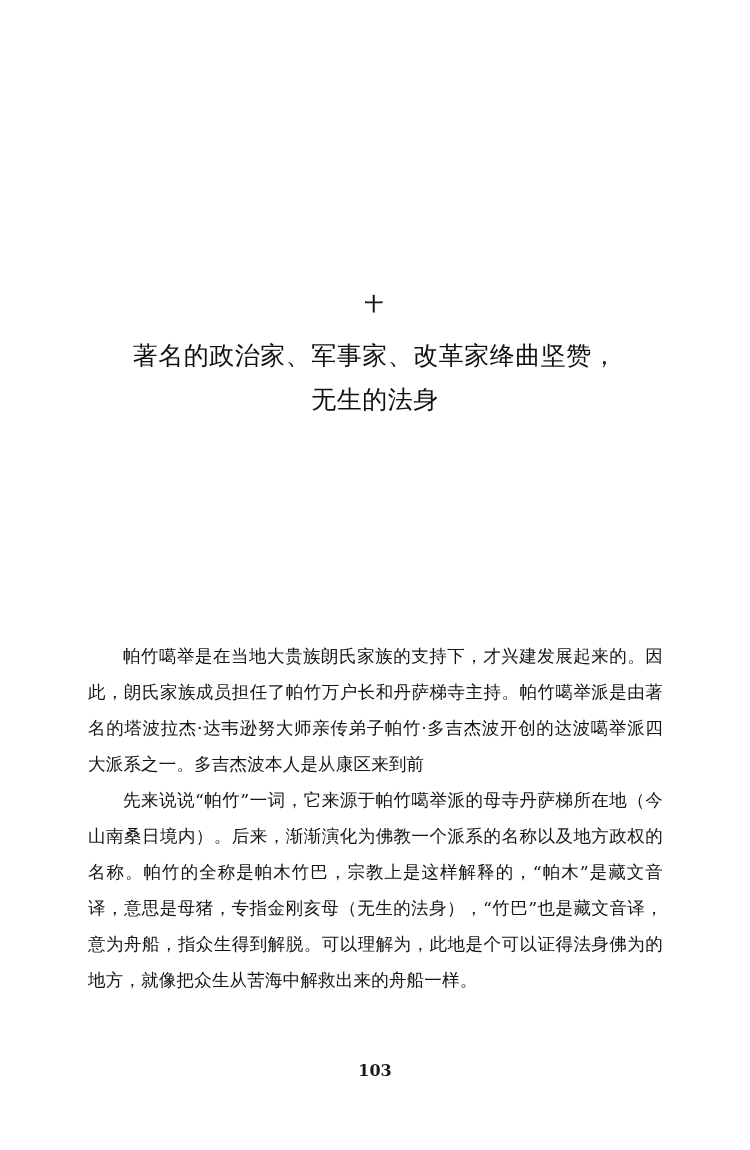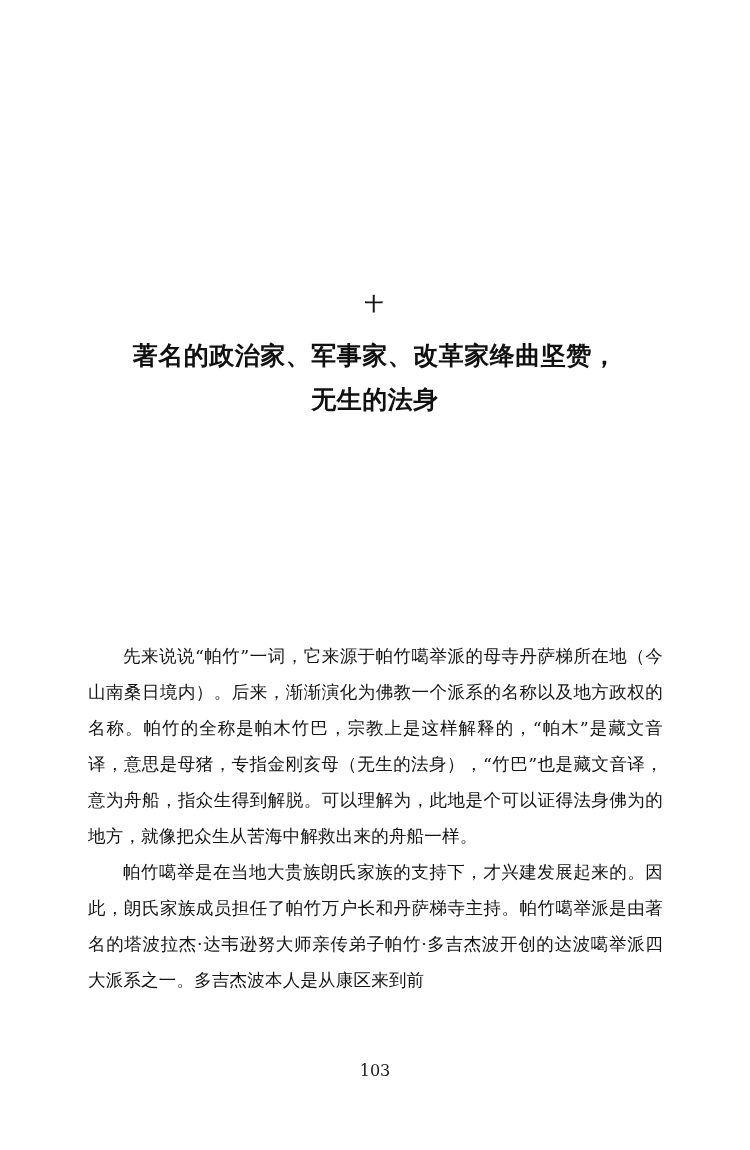--- a/index.html
+++ b/index.html
@@ -34,21 +34,21 @@
     color: #1a1a1a;
     font-family: "DejaVu Serif", "Liberation Serif", serif;
   }
   .chapter-title {
     position: absolute;
     top: 334px;
     left: 85px;
     width: 580px;
     text-align: center;
     font-size: 25px;
-    font-weight: bold;
+    font-weight: normal;
     line-height: 1.75;
     color: #101010;
     letter-spacing: 0.5px;
     font-family: "DejaVu Serif", "Liberation Serif", serif;
   }
   .body-text {
     position: absolute;
     top: 638px;
     left: 88px;
     width: 575px;
@@ -66,37 +66,37 @@
   .para + .para {
     margin-top: 0;
   }
   .page-number {
     position: absolute;
     bottom: 70px;
     left: 0;
     width: 750px;
     text-align: center;
     font-size: 16px;
-    font-weight: normal;
+    font-weight: bold;
     color: #1a1a1a;
     font-family: "DejaVu Serif", "Liberation Serif", serif;
   }
 </style>
 </head>
 <body>
 
 <div class="page">
 
   <div class="chapter-number">十</div>
 
   <div class="chapter-title">
     <div>著名的政治家、军事家、改革家绛曲坚赞，</div>
     <div>无生的法身</div>
   </div>
 
   <div class="body-text">
+    <p class="para">帕竹噶举是在当地大贵族朗氏家族的支持下，才兴建发展起来的。因此，朗氏家族成员担任了帕竹万户长和丹萨梯寺主持。帕竹噶举派是由著名的塔波拉杰·达韦逊努大师亲传弟子帕竹·多吉杰波开创的达波噶举派四大派系之一。多吉杰波本人是从康区来到前</p>
     <p class="para">先来说说“帕竹”一词，它来源于帕竹噶举派的母寺丹萨梯所在地（今山南桑日境内）。后来，渐渐演化为佛教一个派系的名称以及地方政权的名称。帕竹的全称是帕木竹巴，宗教上是这样解释的，“帕木”是藏文音译，意思是母猪，专指金刚亥母（无生的法身），“竹巴”也是藏文音译，意为舟船，指众生得到解脱。可以理解为，此地是个可以证得法身佛为的地方，就像把众生从苦海中解救出来的舟船一样。</p>
-    <p class="para">帕竹噶举是在当地大贵族朗氏家族的支持下，才兴建发展起来的。因此，朗氏家族成员担任了帕竹万户长和丹萨梯寺主持。帕竹噶举派是由著名的塔波拉杰·达韦逊努大师亲传弟子帕竹·多吉杰波开创的达波噶举派四大派系之一。多吉杰波本人是从康区来到前</p>
   </div>
 
   <div class="page-number">103</div>
 
 </div>
 
 </body></html>

